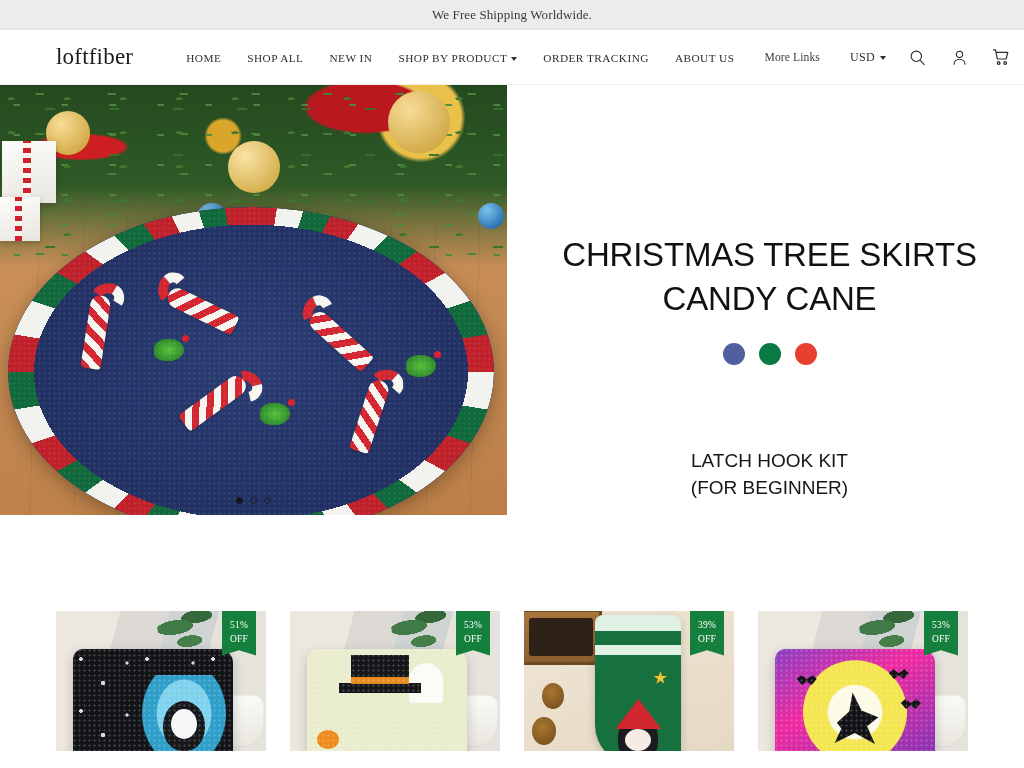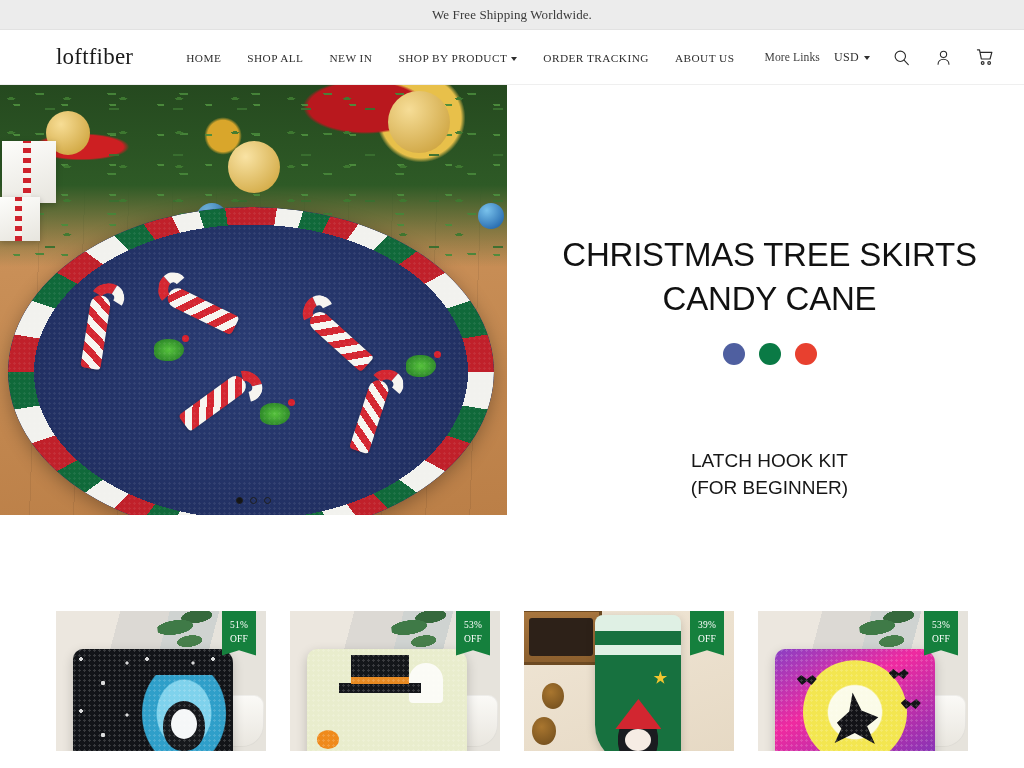--- a/index.html
+++ b/index.html
@@ -24,21 +24,21 @@
     font-size:13px;
     color:#3a3a3a;
     letter-spacing:.1px;
   }
 
   
   .header {
     height:55px;
     background:#fff;
     display:flex; align-items:center;
-    padding:0 28px 0 56px;
+    padding:0 12px 0 56px;
     border-bottom:1px solid #efefef;
     position:relative;
   }
   .logo {
     font-family:"Liberation Serif", serif;
     font-size:23px;
     color:#1b1b1b;
     letter-spacing:.2px;
     white-space:nowrap;
   }

